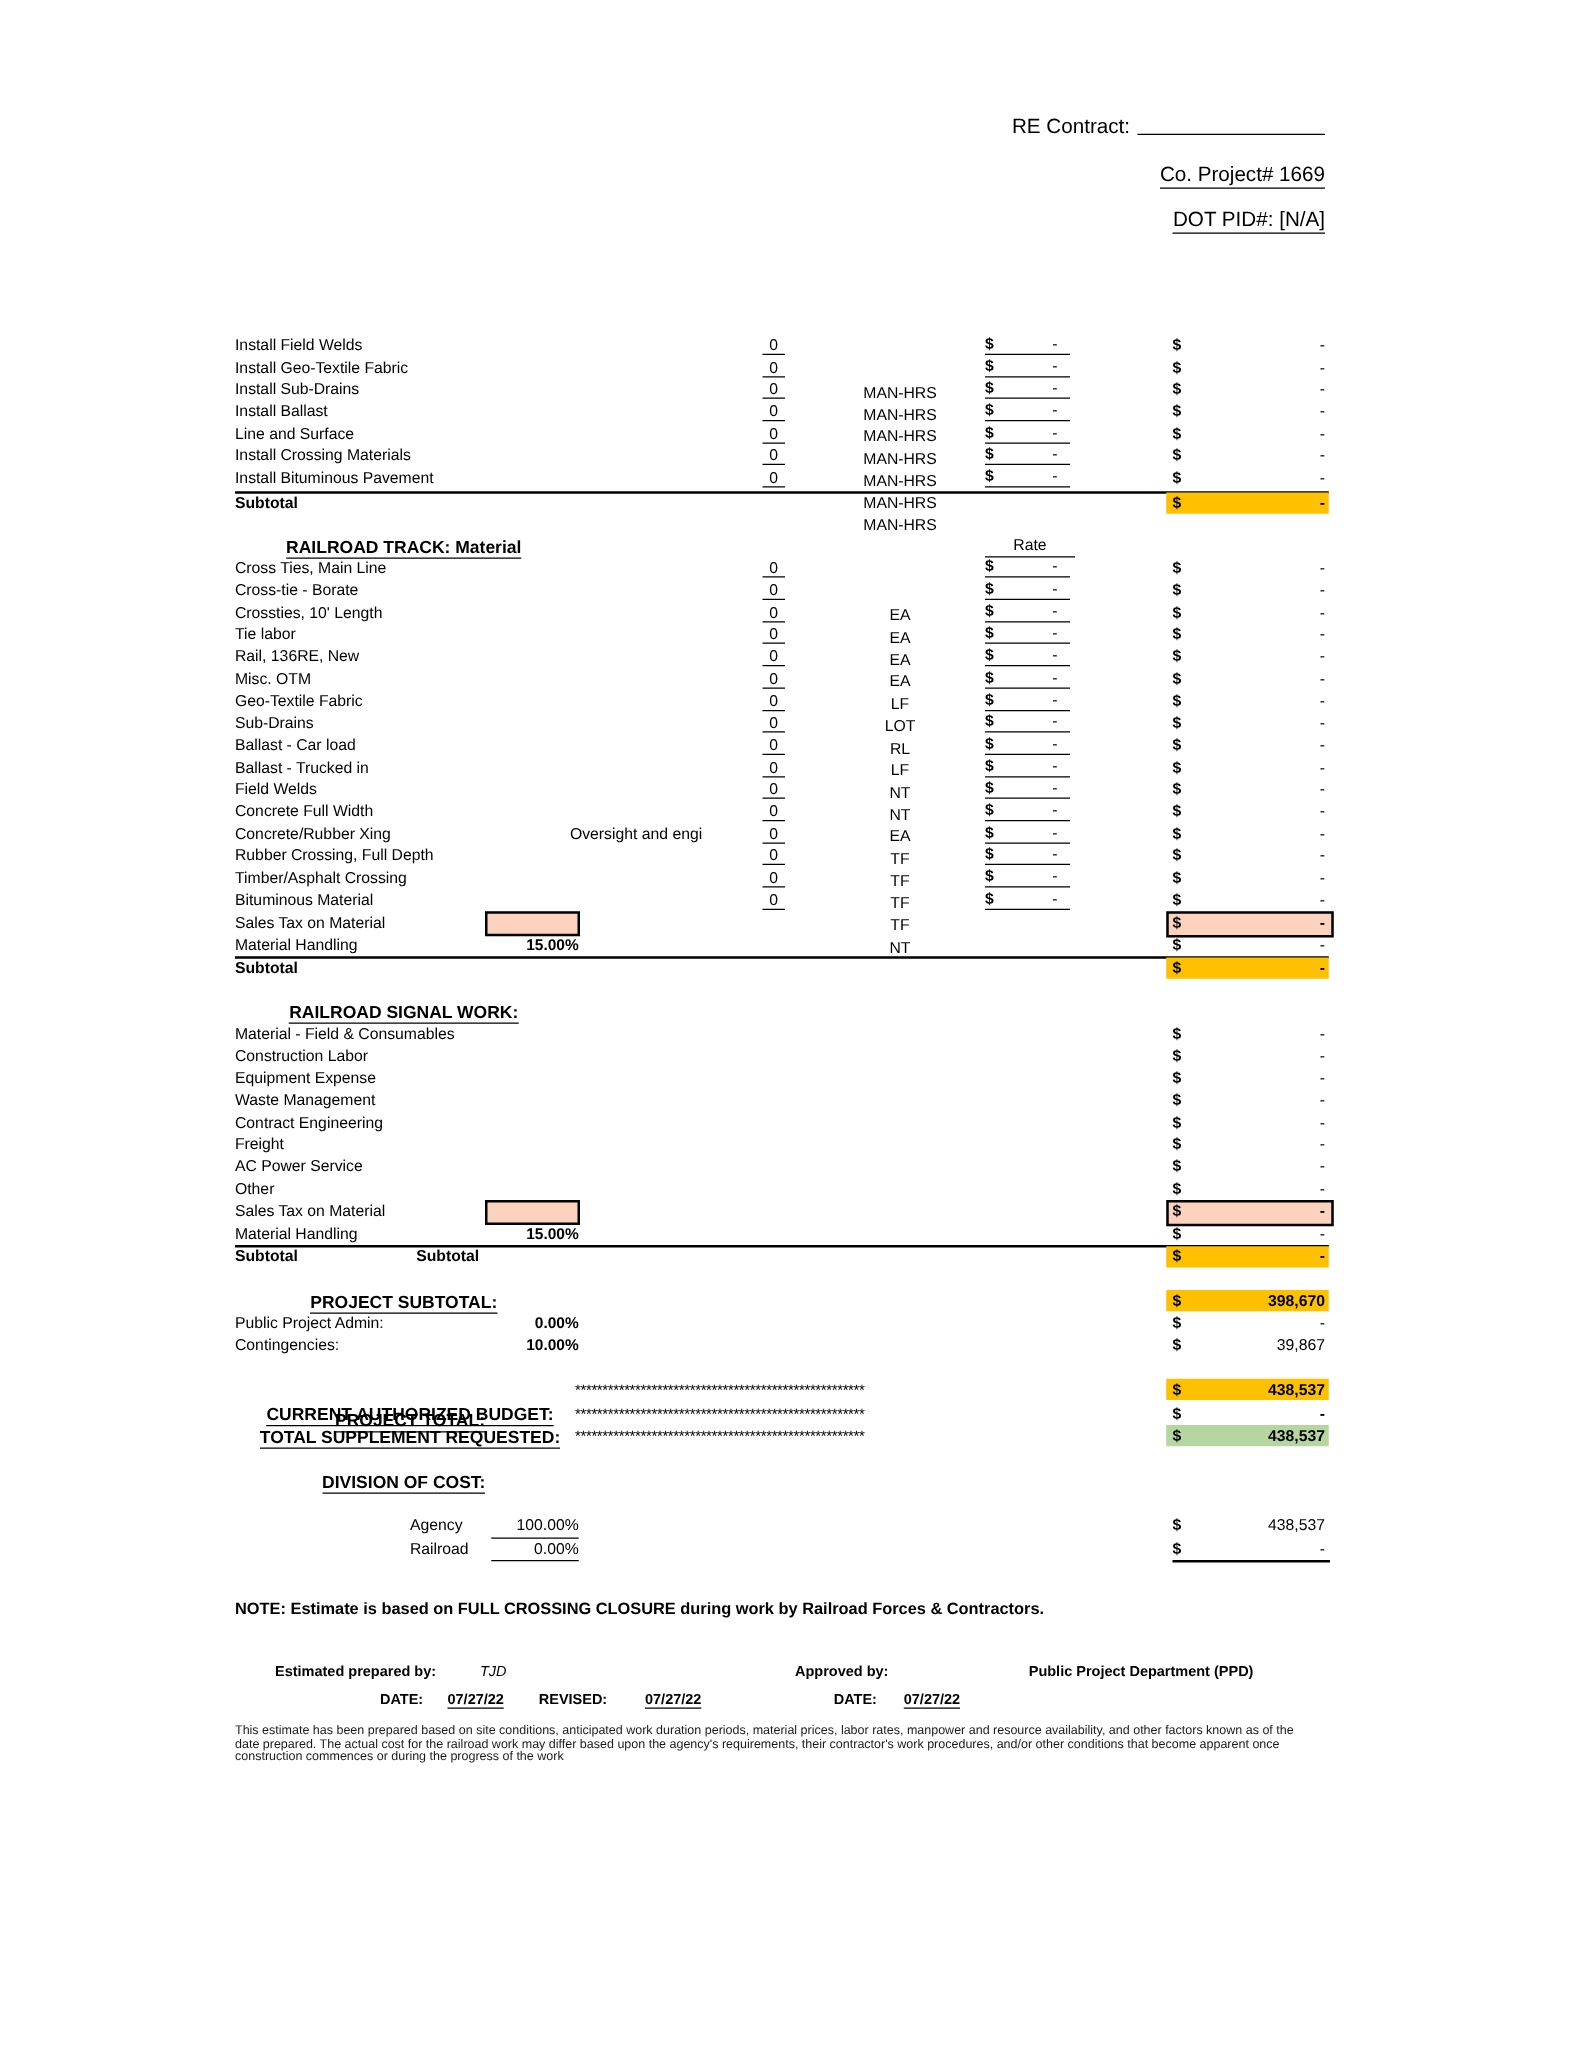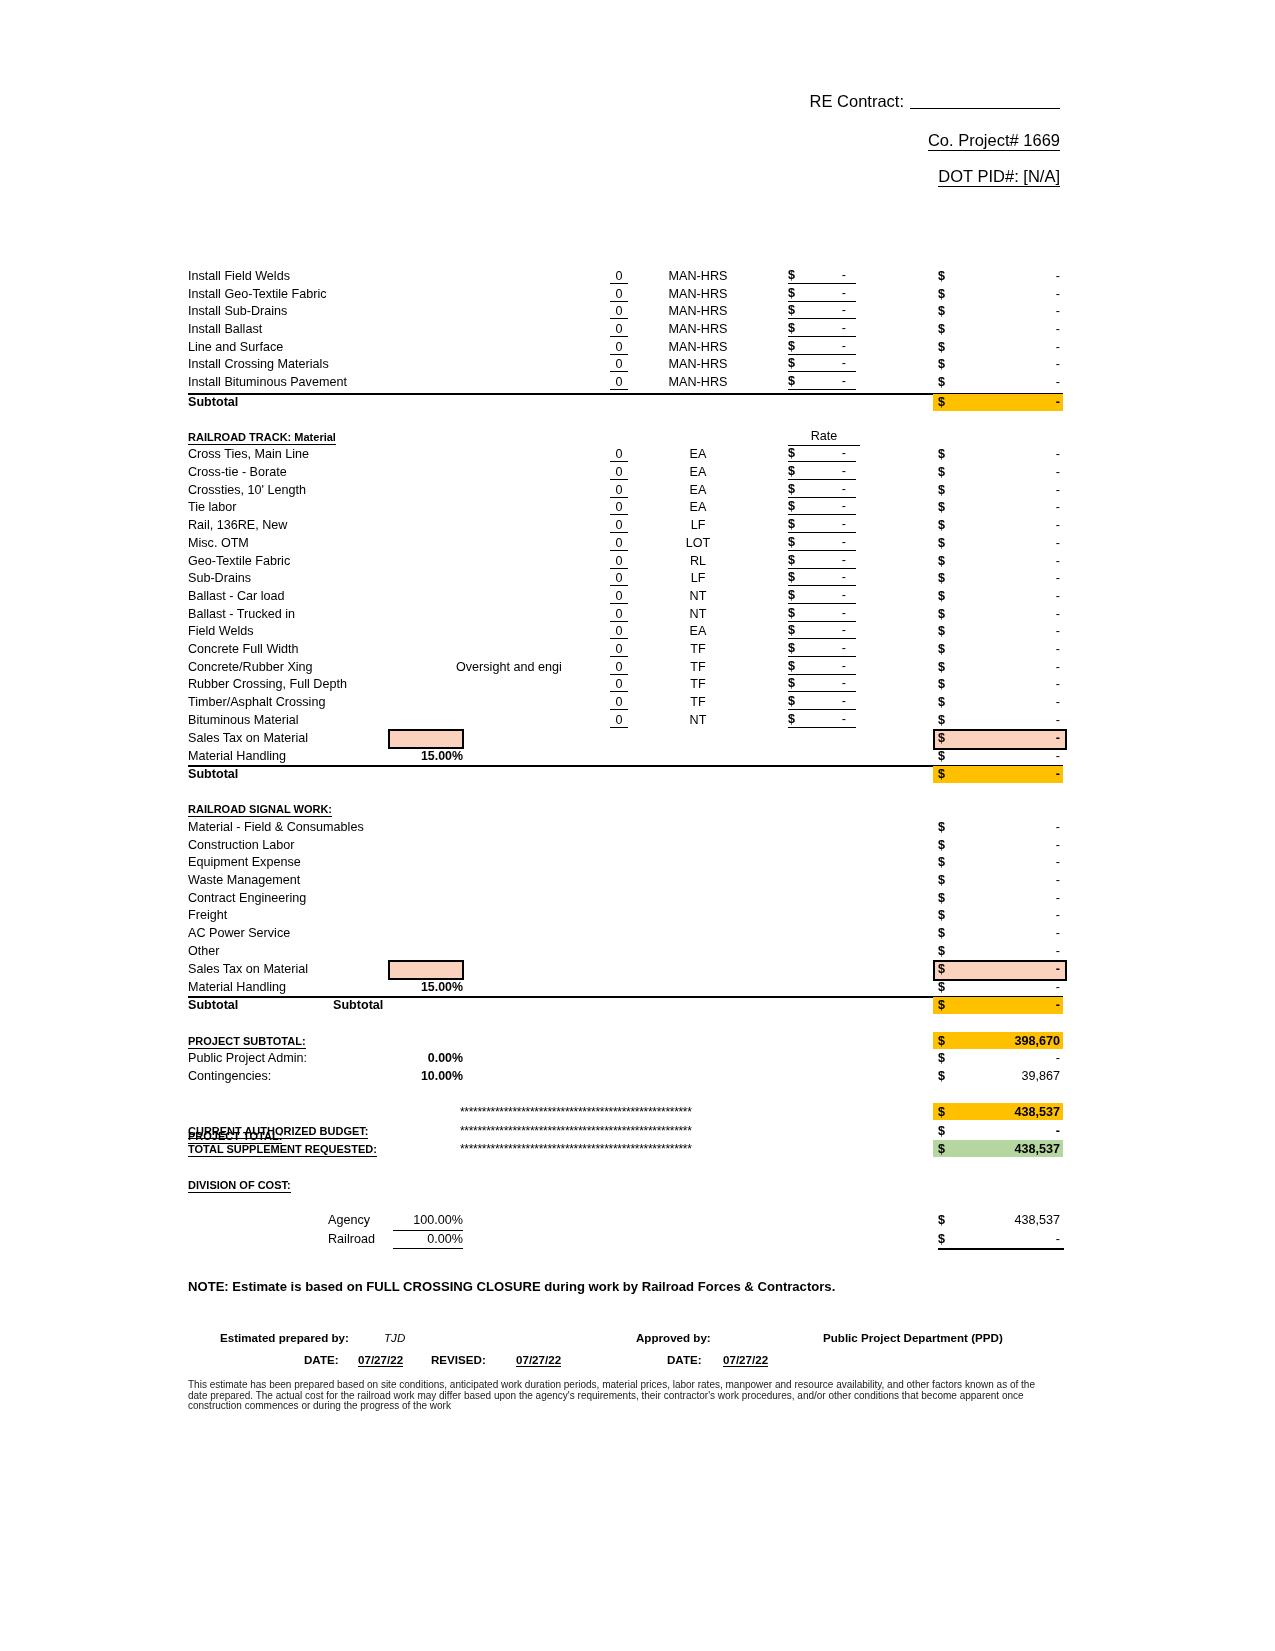--- a/index.html
+++ b/index.html
@@ -57,21 +57,21 @@
     height: 17.7px;
     line-height: 17.7px;
     white-space: nowrap;
   }
   .row.tall { height: 18.2px; line-height: 18.2px; }
 
   .c-desc   { position:absolute; left: 0px;   width: 270px; }
   .c-mid    { position:absolute; left: 268px; width: 190px; text-align: left;}
   .c-pct    { position:absolute; left: 205px; width: 70px;  text-align: right; font-weight: bold; font-size: 12.4px;}
   .c-qty    { position:absolute; left: 412px; width: 38px;  text-align: center; }
-  .c-unit   { position:absolute; left: 465px; width: 90px;  text-align: center; }
+  .c-unit   { position:absolute; left: 487px; width: 90px;  text-align: center; margin-top: 38px; }
   .c-rate   { position:absolute; left: 600px; width: 72px; }
   .c-amtS   { position:absolute; left: 750px; width: 14px; font-weight: bold;}
   .c-amtV   { position:absolute; left: 764px; width: 108px; text-align: right; }
 
   .qty-u {
     border-bottom: 1.1px solid #000;
     padding: 0 5px 0 5px;
   }
 
   
@@ -81,21 +81,22 @@
     width: 68px;
     border-bottom: 1.3px solid #000;
     height: 15px;
     line-height: 15px;
   }
   .ratebox .rs { position:absolute; left:0; top:0; font-weight:bold;}
   .ratebox .rd { position:absolute; right:10px; top:0; }
 
   .sec-head {
     font-weight: bold;
-    font-size: 11px;
+    font-size: 14px;
+    text-align: center;
   }
   .sec-head .u { border-bottom: 1.6px solid #000; padding-bottom:1px; }
 
   .rate-hdr {
     position:absolute; left: 600px; width: 72px; text-align:center;
     border-bottom: 1.5px solid #000; height: 16px; line-height: 15px;
   }
 
   .bold { font-weight: bold; }
 

